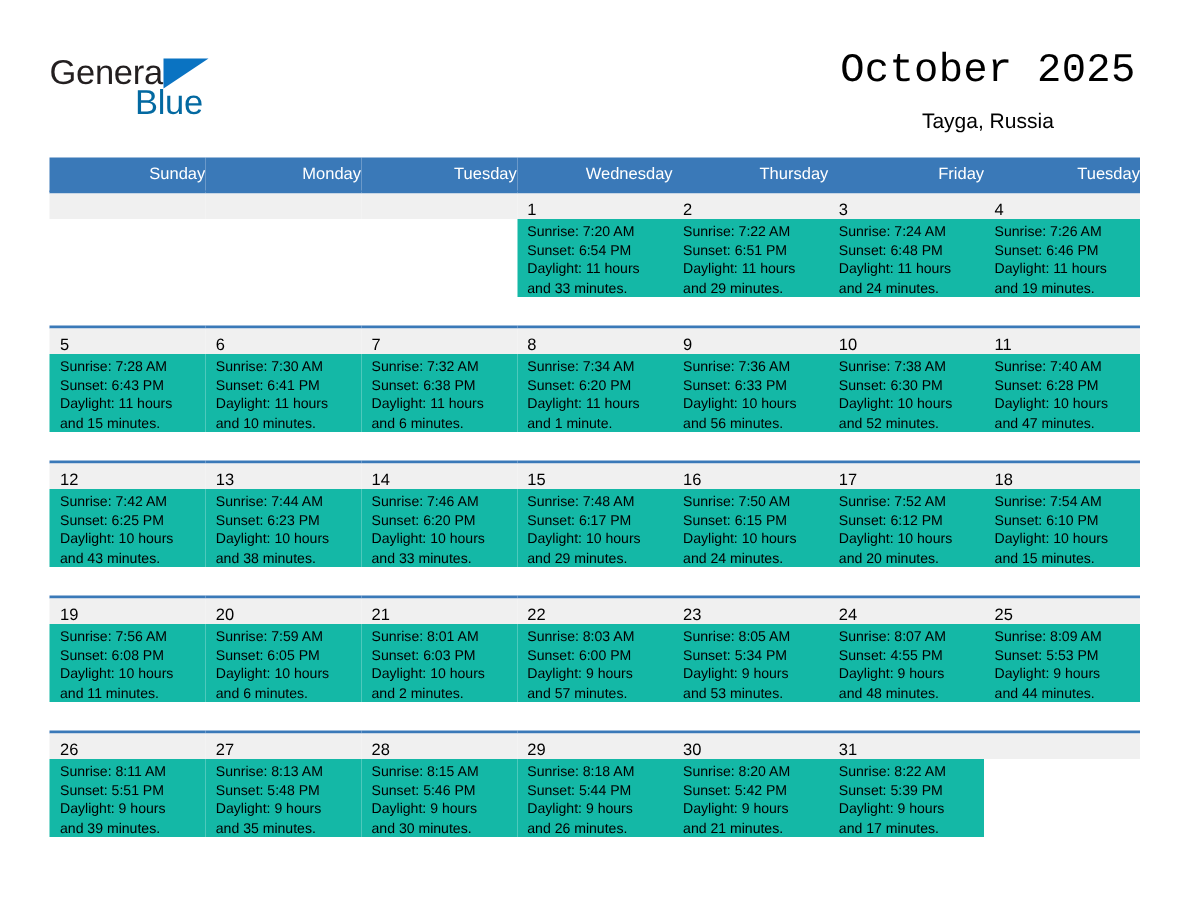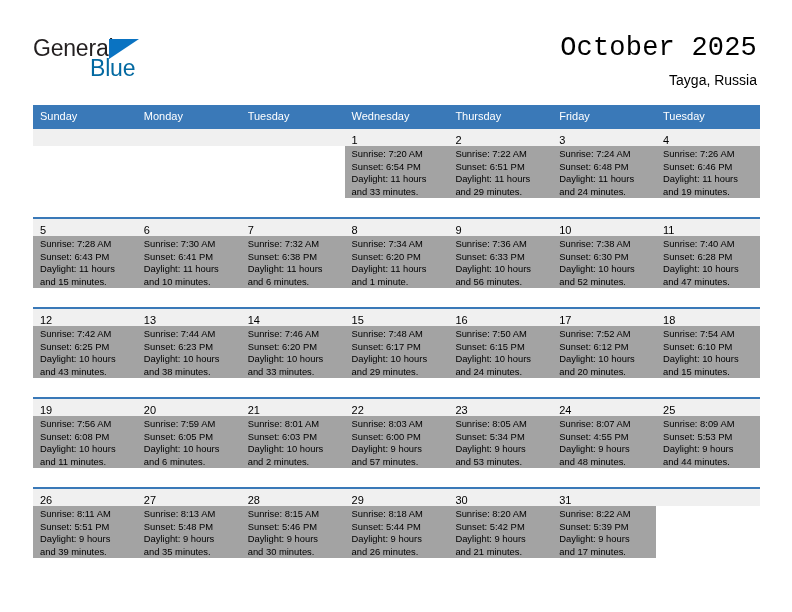--- a/index.html
+++ b/index.html
@@ -80,37 +80,38 @@
     font-weight: normal;
     letter-spacing: 0.2px;
     font-family: Liberation Mono, monospace;
   }
   .cal-subtitle {
     font-size: 14px;
     line-height: 20px;
     margin-top: 5px;
     color: #000000;
     font-family: "Liberation Sans", sans-serif;
+    text-align: center;
   }
 
   
   .calendar {
     position: absolute;
     left: 33px;
     top: 105px;
     width: 727px;
     border-collapse: collapse;
     table-layout: fixed;
   }
   .calendar th {
     background: #3a79b8;
     color: #ffffff;
     font-size: 11px;
     font-weight: normal;
-    text-align: left;
+    text-align: right;
     padding: 5px 0 5px 7px;
     height: 12px;
     font-family: "Liberation Sans", sans-serif;
   }
   .calendar td {
     width: 103.85px;
     vertical-align: top;
     padding: 0;
     border: none;
     background: #ffffff;
@@ -129,21 +130,21 @@
     box-sizing: border-box;
   }
   .daynum {
     font-size: 11px;
     line-height: 15px;
     color: #000000;
     font-family: "Liberation Sans", sans-serif;
   }
   .day-info {
     padding: 2px 5px 0 7px;
-    background: #a3a3a3;
+    background: #14b8a6;
   }
   .day-info div {
     font-size: 9.4px;
     line-height: 12.6px;
     color: #000000;
     white-space: nowrap;
     font-family: "Liberation Sans", sans-serif;
   }
   .empty-cell .daynum-band {
     background: #f0f0f0;

